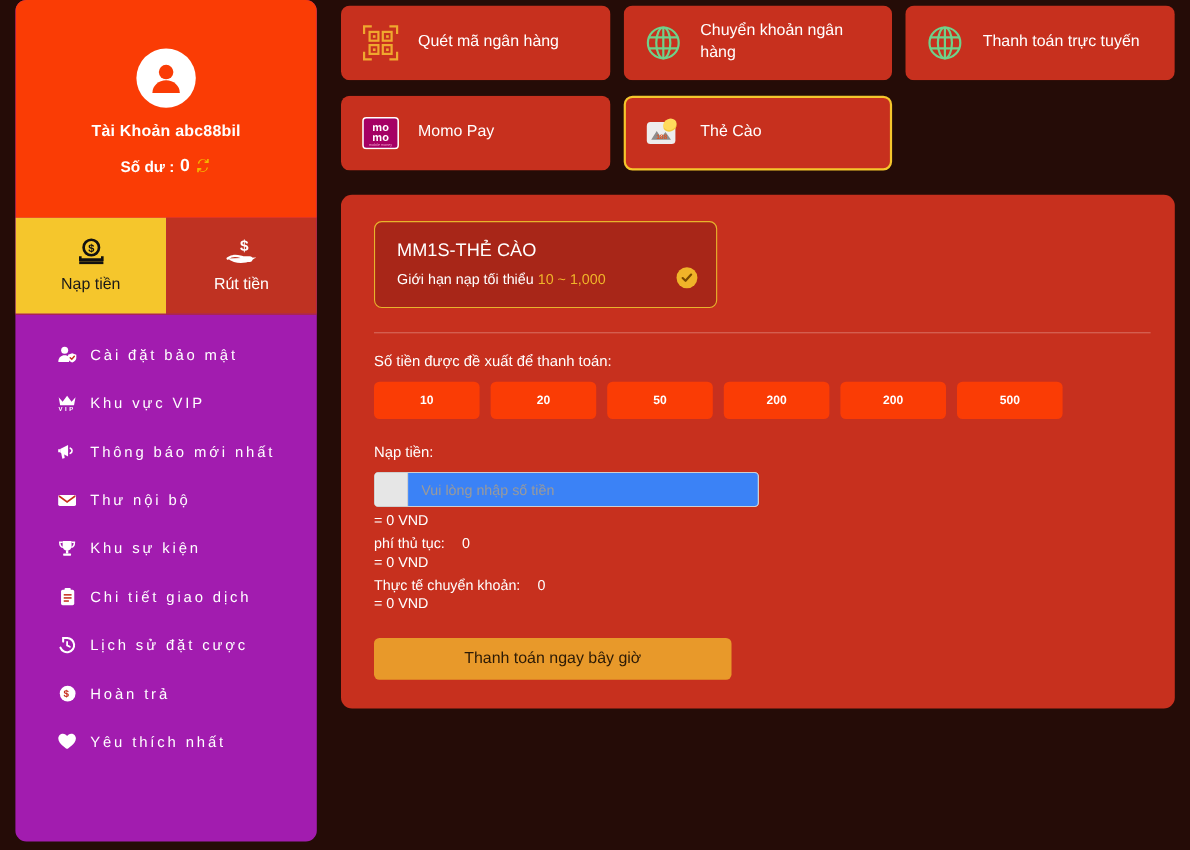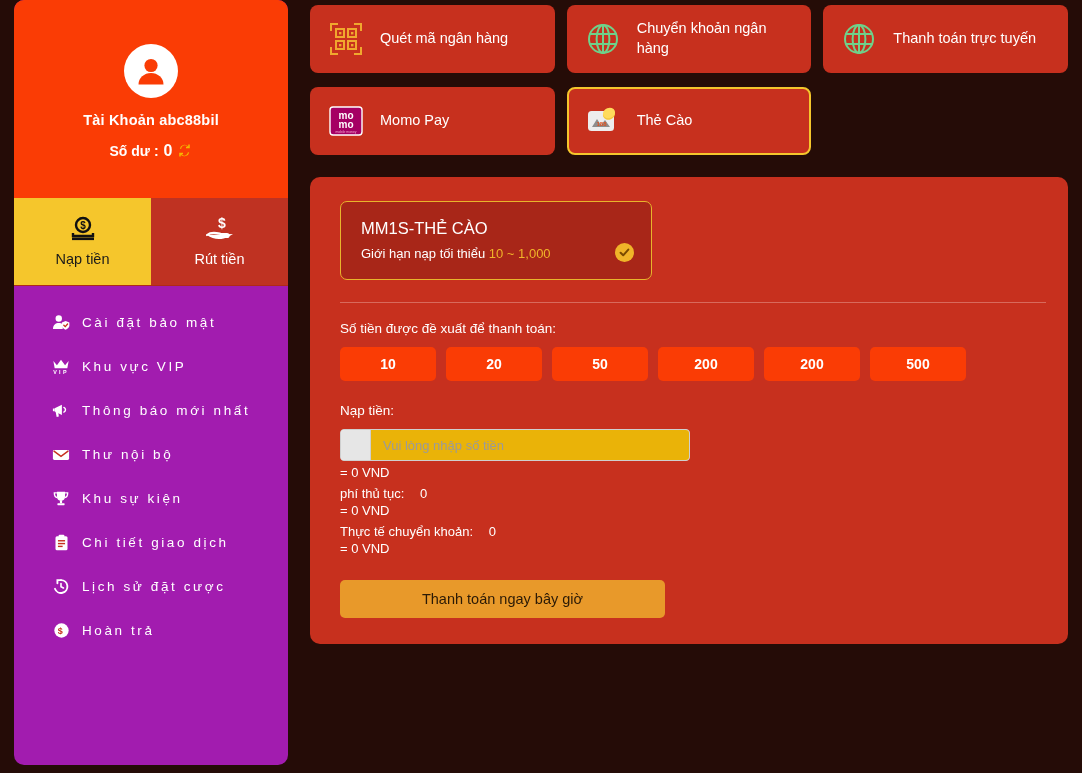--- a/index.html
+++ b/index.html
@@ -173,21 +173,21 @@
 
   .field-label { color:#ffffff; font-size: 13.5px; margin-bottom: 11px; }
   .amt-row { display:flex; gap: 10px; flex-wrap: wrap; margin-bottom: 22px; }
   .amt-btn {
     background: #fa3c05;
     color: #ffffff;
     border: none;
     border-radius: 5px;
     width: 96px;
     height: 34px;
-    font-size: 14px;
+    font-size: 11px;
     font-family: inherit;
     font-weight: bold;
     cursor: pointer;
   }
 
   .input-wrap {
     display:flex;
     width: 350px;
     height: 32px;
     border-radius: 4px;
@@ -202,21 +202,21 @@
     flex: 0 0 30px;
   }
   .amount-input {
     flex: 1 1 auto;
     border: none;
     outline: none;
     padding: 0 12px;
     font-size: 13px;
     font-family: inherit;
     color: #333;
-    background: #eab308;
+    background: #3b82f6;
   }
   .amount-input::placeholder { color: #9a9a9a; }
 
   .calc-line { color:#ffffff; font-size: 13px; margin-top: 4px; }
   .calc-line.tight { margin-top: 2px; }
   .calc-line .val { margin-left: 12px; }
   .calc-group { margin-top: 6px; }
 
   .pay-btn {
     margin-top: 24px;
@@ -364,20 +364,28 @@
       <div class="menu-item">
         <span class="mi-icon">
           <svg width="17" height="17" viewBox="0 0 18 18" aria-hidden="true">
             <circle cx="9" cy="9" r="7.6" fill="#fff"></circle>
             <text x="9" y="12.8" font-size="9.5" font-weight="bold" text-anchor="middle" fill="#c7301e" font-family="Liberation Sans, sans-serif">$</text>
           </svg>
         </span>
         <span>Hoàn trả</span>
       </div>
 
+      <div class="menu-item">
+        <span class="mi-icon">
+          <svg width="18" height="16" viewBox="0 0 18 16" aria-hidden="true">
+            <path d="M9 15 C9 15 1 10.2 1 5.4 C1 2.8 3 1 5.2 1 C6.9 1 8.3 2 9 3.2 C9.7 2 11.1 1 12.8 1 C15 1 17 2.8 17 5.4 C17 10.2 9 15 9 15 Z" fill="#fff"></path>
+          </svg>
+        </span>
+        <span>Yêu thích nhất</span>
+      </div>
 
     </nav>
   </aside>
 
   <main class="right">
 
     <div class="method-grid">
 
       <div class="method">
         <span class="m-icon">

